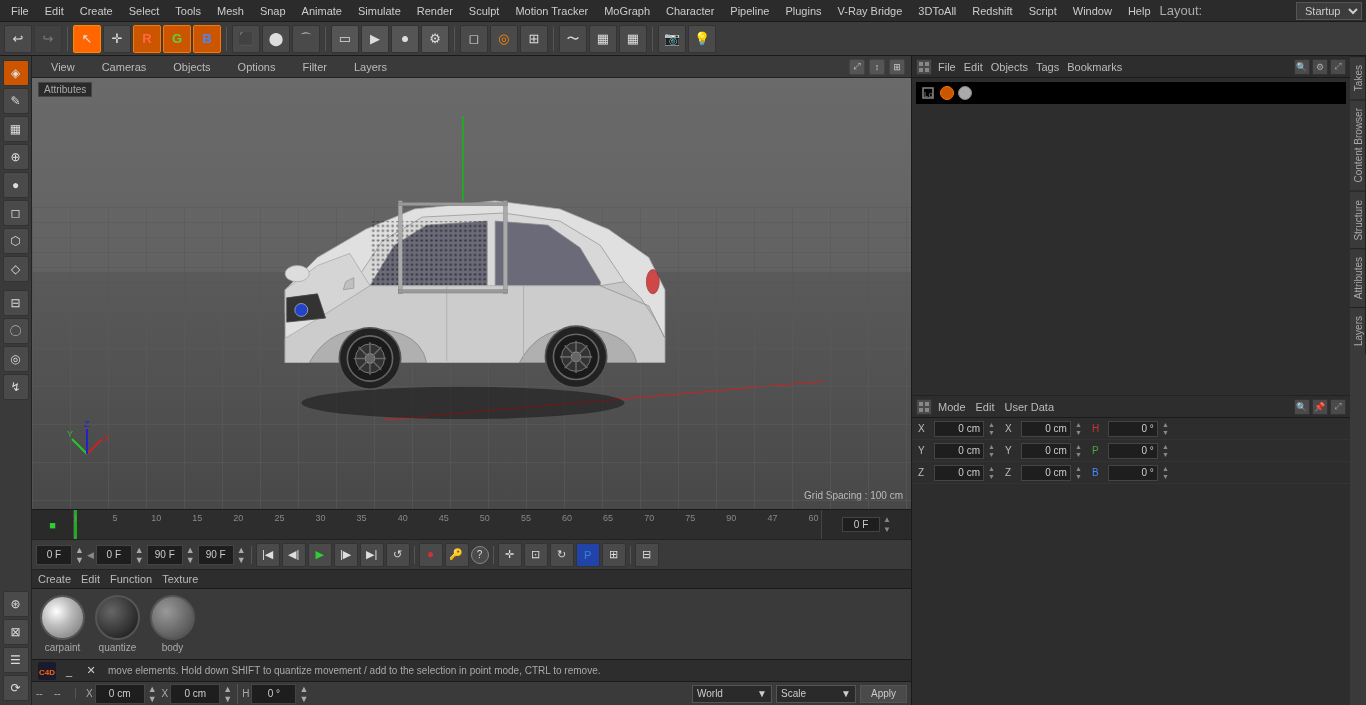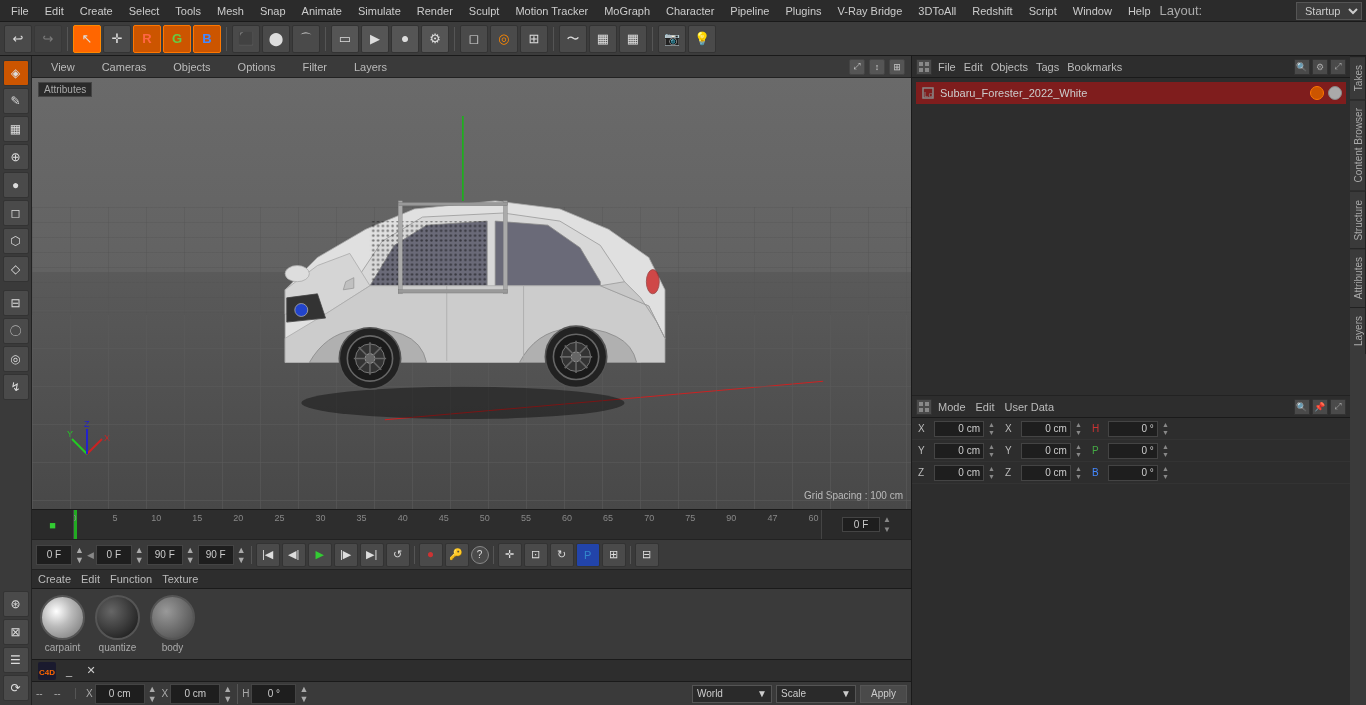--- a/index.html
+++ b/index.html
@@ -339,21 +339,21 @@
       padding: 4px;
     }
     .obj-row {
       display: flex;
       align-items: center;
       height: 22px;
       padding: 0 4px;
       gap: 4px;
       cursor: pointer;
     }
-    .obj-row.selected { background: #7f1d1d; }
+    .obj-row.selected { background: #000000; }
     .obj-icon {
       width: 16px;
       height: 16px;
       display: flex;
       align-items: center;
       justify-content: center;
       font-size: 10px;
     }
     .obj-name {
       flex: 1;
@@ -935,20 +935,21 @@
         <div class="status-icons">
           <div class="status-icon-btn">
             <svg width="18" height="18" viewBox="0 0 18 18">
               <rect width="18" height="18" fill="#1a1a2e" rx="2"></rect>
               <text x="1" y="13" font-size="8" fill="#ff6600" font-weight="bold">C4D</text>
             </svg>
           </div>
           <div class="status-icon-btn">_</div>
           <div class="status-icon-btn">✕</div>
         </div>
+        <span class="status-text">move elements. Hold down SHIFT to quantize movement / add to the selection in point mode, CTRL to remove.</span>
       </div>
 
       <div id="bottom-bar">
 
         <div style="display:flex;gap:3px;align-items:center;margin-right:6px;border-right:1px solid #555;padding-right:6px">
           <span style="color:#aaa;font-size:10px;width:15px">--</span>
           <span style="color:#aaa;font-size:10px;width:15px">--</span>
         </div>
 
         <div style="display:flex;align-items:center;gap:2px">
@@ -1022,21 +1023,20 @@
             </div>
           </div>
           <div id="obj-content">
             <div class="obj-row selected">
               <div class="obj-icon">
                 <svg width="14" height="14">
                   <rect x="2" y="2" width="10" height="10" fill="none" stroke="#888" stroke-width="1.5"></rect>
                   <text x="3" y="11" font-size="8" fill="#888">Lo</text>
                 </svg>
               </div>
-              <span class="obj-name">Subaru_Forester_2022_White</span>
               <div class="obj-vis-btn active"></div>
               <div class="obj-vis-btn"></div>
             </div>
           </div>
         </div>
 
         <div id="attr-panel">
           <div id="attr-header">
             <div class="obj-header-btn">
               <svg width="12" height="12">

